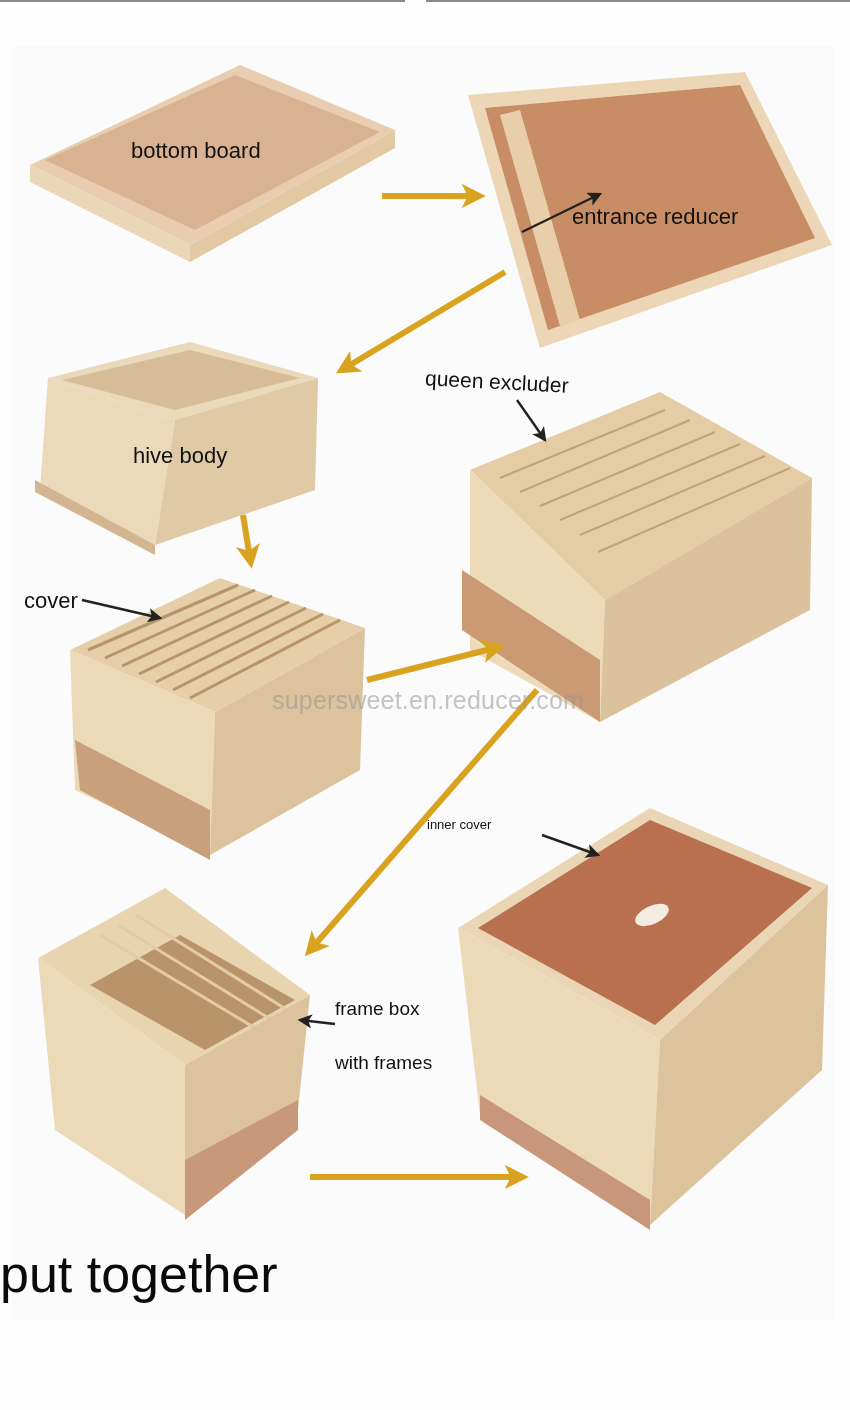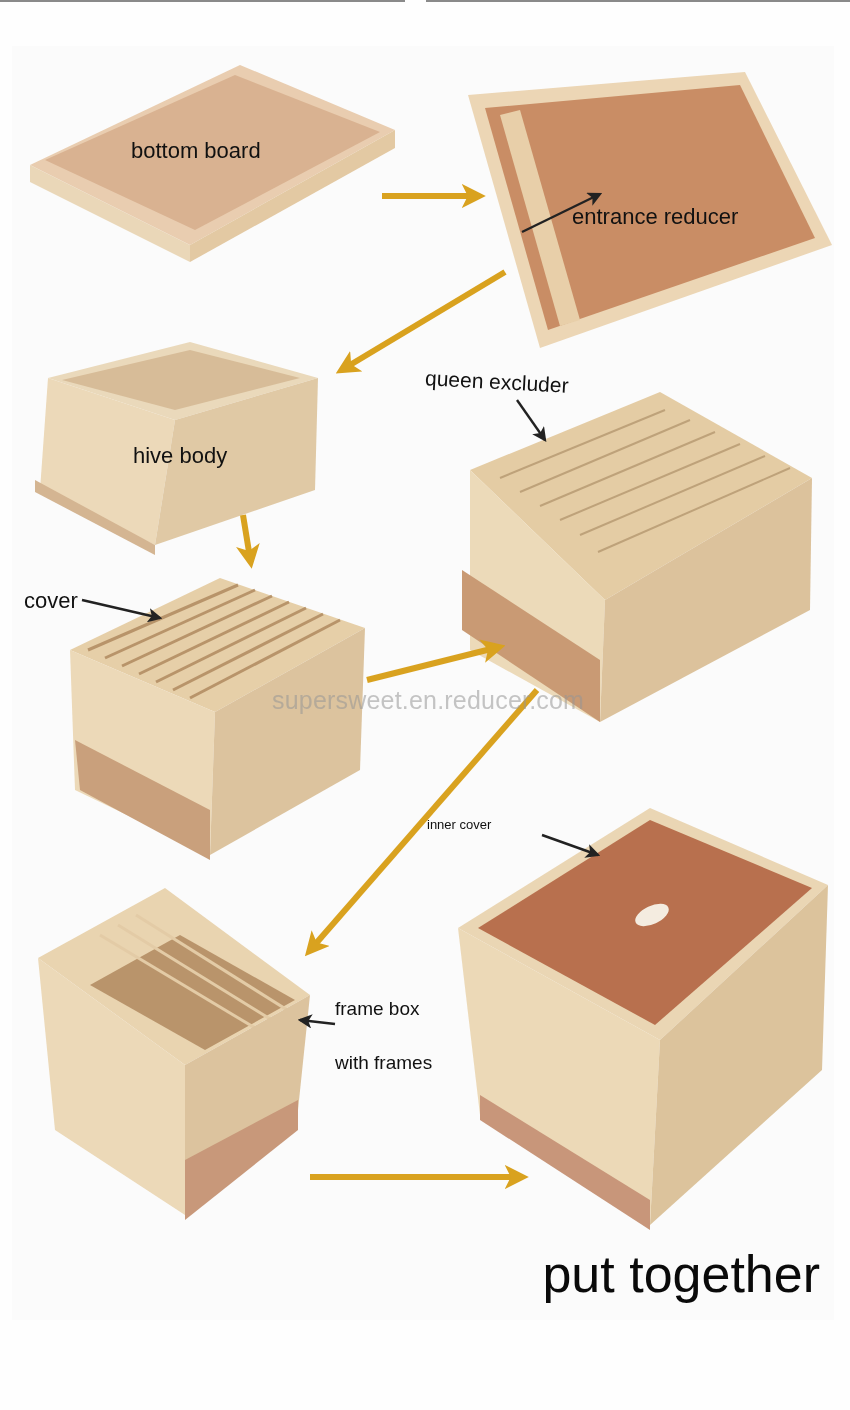--- a/index.html
+++ b/index.html
@@ -2,21 +2,21 @@
 <html><head>
 <meta charset="utf-8">
 <style>
   html,body{margin:0;padding:0;}
   body{width:850px;height:1410px;background:#fefefe;position:relative;overflow:hidden;font-family:"Liberation Sans",sans-serif;}
   .topbar{position:absolute;top:0;height:2px;background:#8a8a8a;}
   .panel{position:absolute;left:12px;top:46px;width:822px;height:1274px;background:#fbfbfb;}
   svg.art{position:absolute;left:0;top:0;}
   .label{position:absolute;color:#111;font-size:22px;white-space:nowrap;}
   .wm{position:absolute;left:272px;top:686px;font-size:25px;color:rgba(150,150,150,0.55);letter-spacing:0.2px;}
-  .title{position:absolute;left:0;width:820px;top:1244px;text-align:right;font-size:52px;color:#0a0a0a;}
+  .title{position:absolute;left:0;width:820px;top:1244px;text-align:left;font-size:52px;color:#0a0a0a;}
 </style>
 </head>
 <body>
 
 <div class="topbar" style="left:0;width:405px;"></div>
 <div class="topbar" style="left:426px;width:424px;"></div>
 <div class="panel"></div>
 
 <svg class="art" width="850" height="1410" viewBox="0 0 850 1410">
   <defs>

